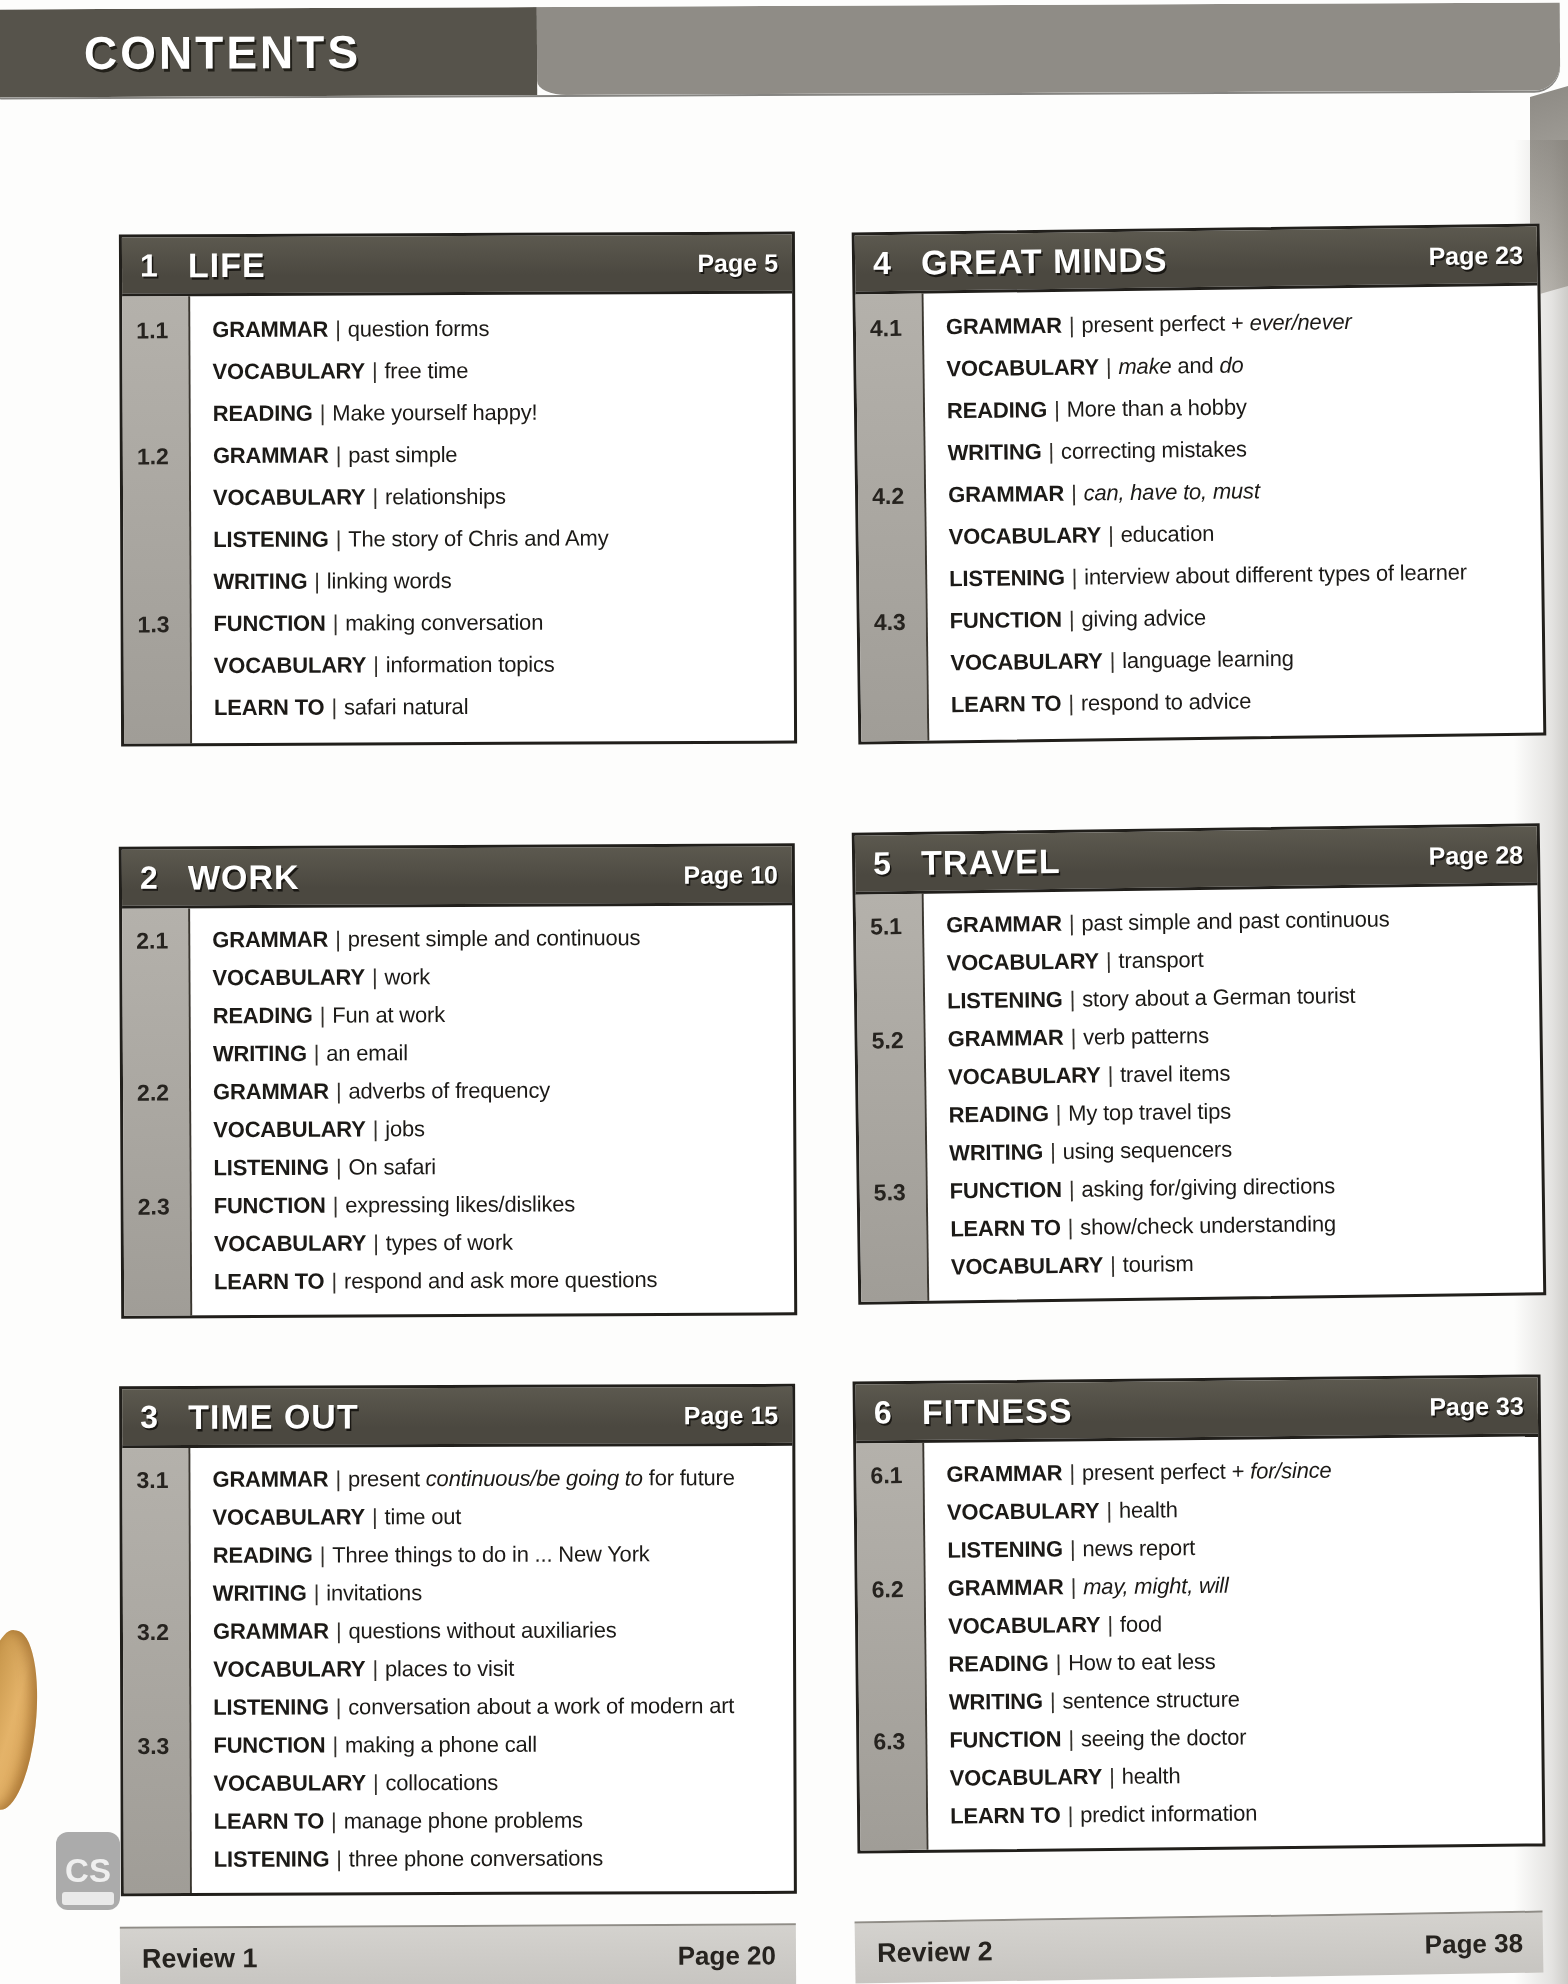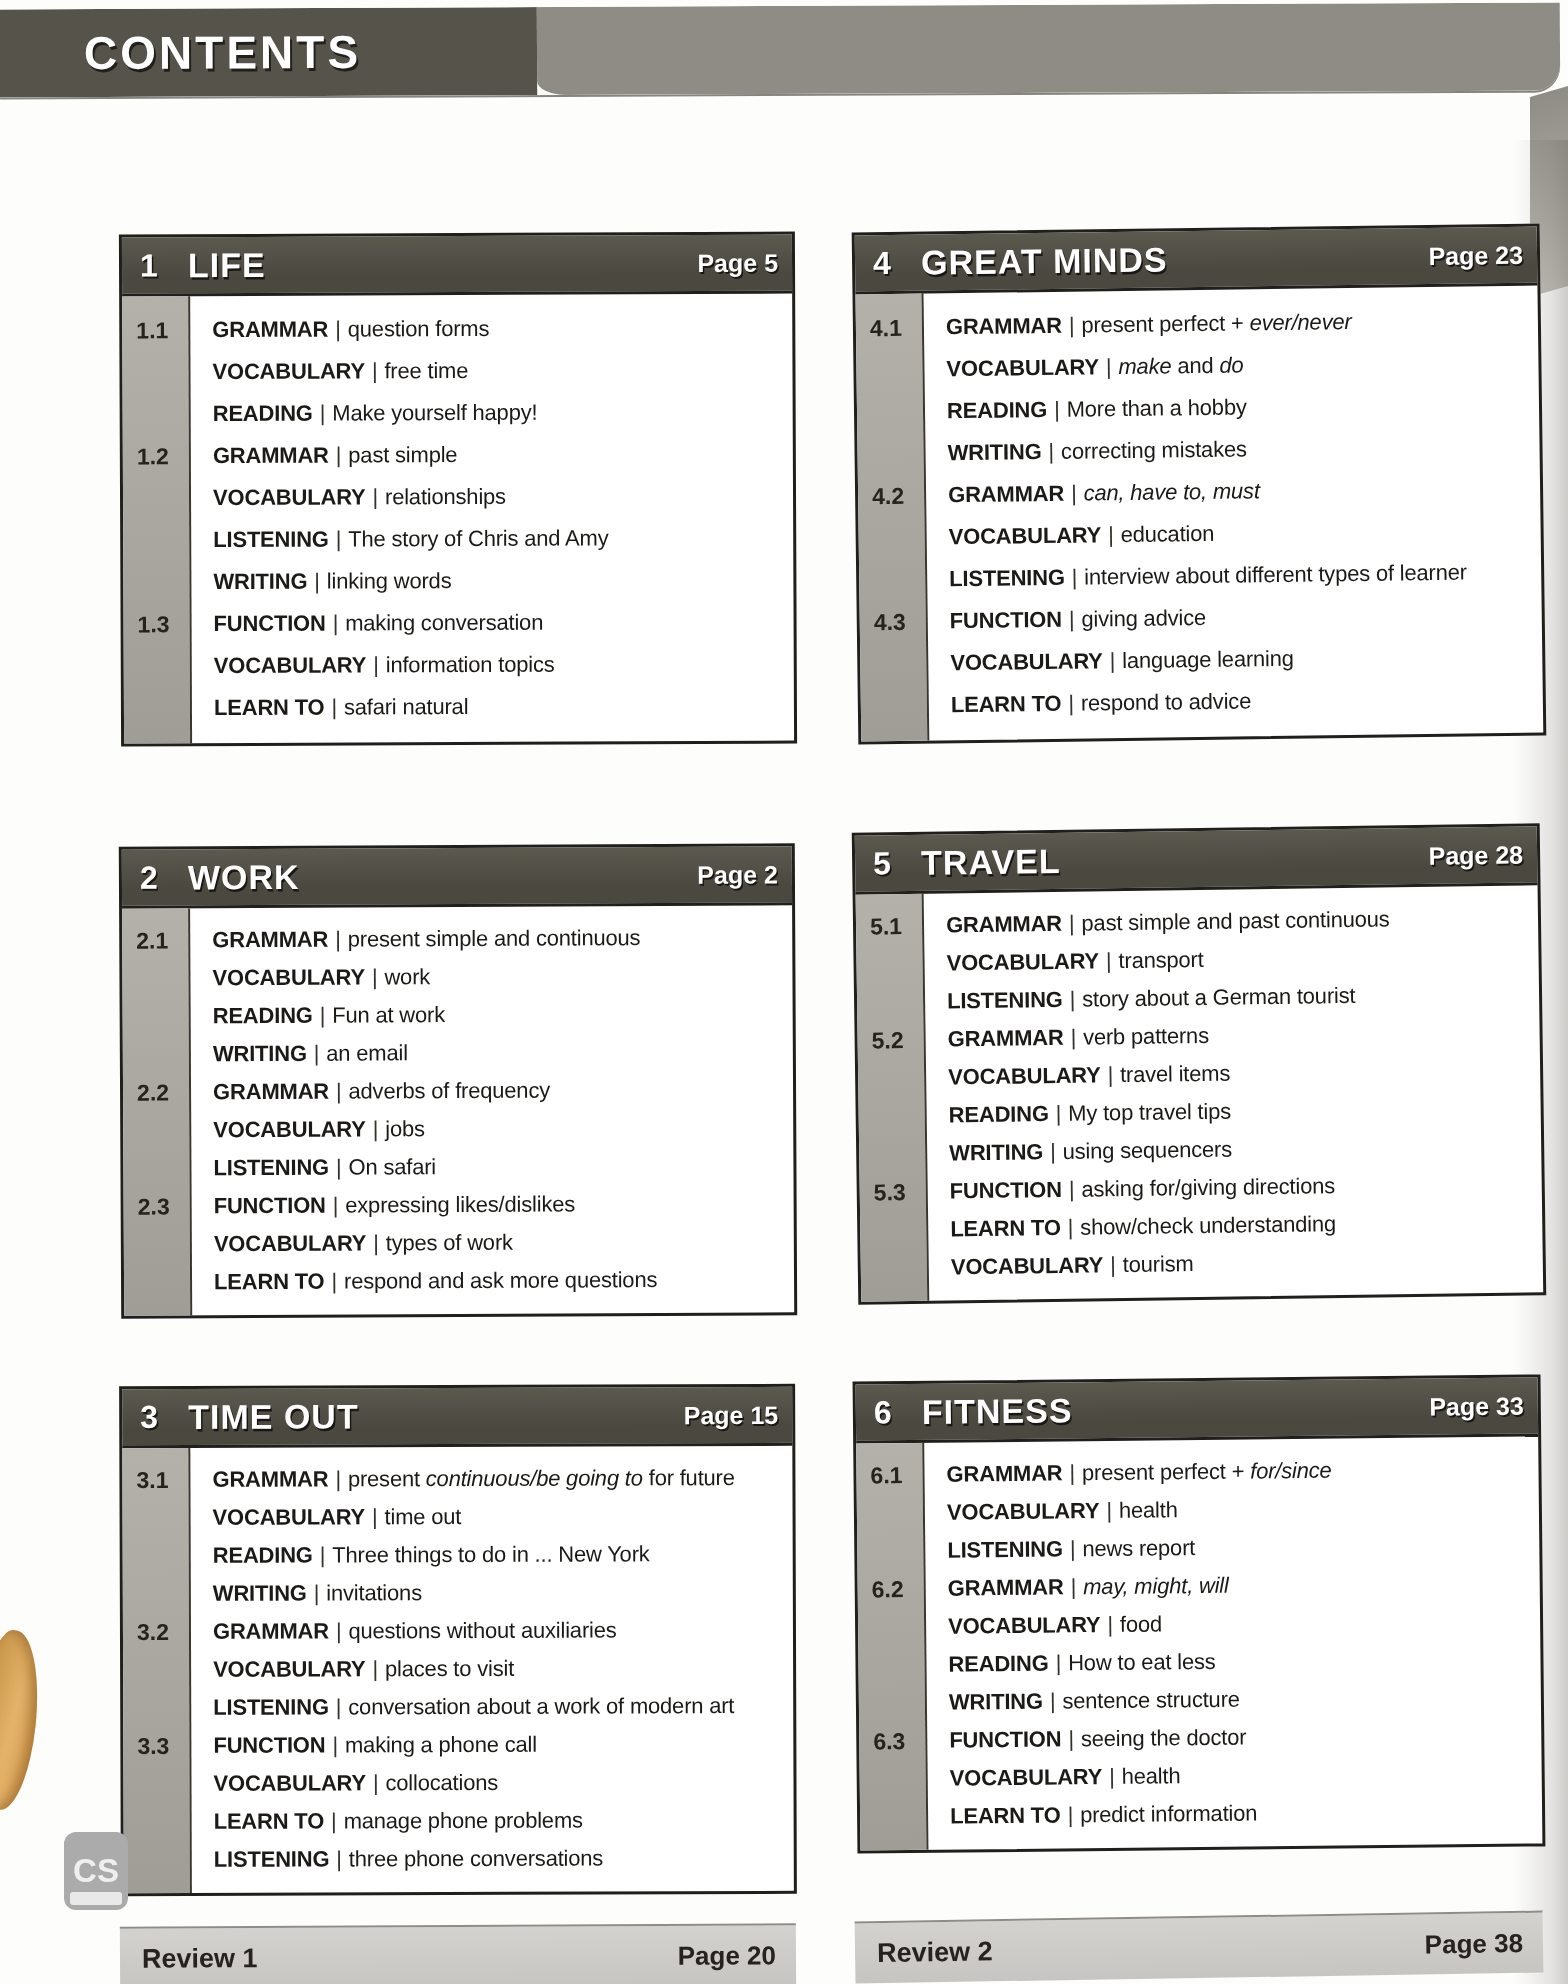--- a/index.html
+++ b/index.html
@@ -47,21 +47,21 @@
   .row-sep{padding:0 7px;font-weight:400;color:#35322d;}
   .it{font-style:italic;}
 
   
   .review-bar{position:absolute;height:62px;background:linear-gradient(180deg,#d4d2ce,var(--review-bar,#c7c5c1));
       border-top:2px solid #8f8c86;display:flex;align-items:center;box-sizing:border-box;}
   .review-title{padding-left:22px;font-size:27px;font-weight:800;color:#26231f;}
   .review-page{margin-left:auto;padding-right:20px;font-size:26px;font-weight:800;color:#26231f;}
 
   
-  .watermark{position:absolute;left:64px;top:1832px;display:flex;align-items:center;gap:20px;z-index:6;}
+  .watermark{position:absolute;left:56px;top:1832px;display:flex;align-items:center;gap:20px;z-index:6;}
   .cs-logo{width:64px;height:78px;border-radius:12px;background:var(--watermark,#ababab);
       display:flex;align-items:center;justify-content:center;position:relative;
       font-size:33px;font-weight:800;color:#efefef;}
   .cs-logo::after{content:'';position:absolute;left:6px;right:6px;bottom:5px;height:13px;
       background:#e9e9e9;border-radius:3px;}
   .wm-text{font-size:48px;font-weight:600;color:#b2b0b0;letter-spacing:10px;white-space:nowrap;}
   .finger{position:absolute;left:-20px;top:1630px;width:56px;height:180px;
       border-radius:46% 54% 50% 50%;transform:rotate(6deg);
       background:linear-gradient(100deg,#bb8a3e,#e4b369 55%,var(--finger,#d9a458));
       box-shadow:inset -7px 0 12px rgba(115,65,8,0.45);z-index:4;}
@@ -132,21 +132,21 @@
         <div class="lesson-row">
           <span class="row-num"></span>
           <span class="row-content"><span class="row-label">LEARN TO</span><span class="row-sep">|</span><span>safari natural</span></span>
         </div>
       </div>
     </div>
     <div class="unit-box" style="left: 120px; top: 845px; width: 676px; transform: rotate(-0.3deg); --rh: 38px;">
       <div class="unit-header">
         <span class="unit-number">2</span>
         <span class="unit-title">WORK</span>
-        <span class="unit-page">Page 2</span>
+        <span class="unit-page">Page 10</span>
       </div>
       <div class="unit-body">
         <div class="lesson-row">
           <span class="row-num">2.1</span>
           <span class="row-content"><span class="row-label">GRAMMAR</span><span class="row-sep">|</span><span>present simple and continuous</span></span>
         </div>
         <div class="lesson-row">
           <span class="row-num"></span>
           <span class="row-content"><span class="row-label">VOCABULARY</span><span class="row-sep">|</span><span>work</span></span>
         </div>

